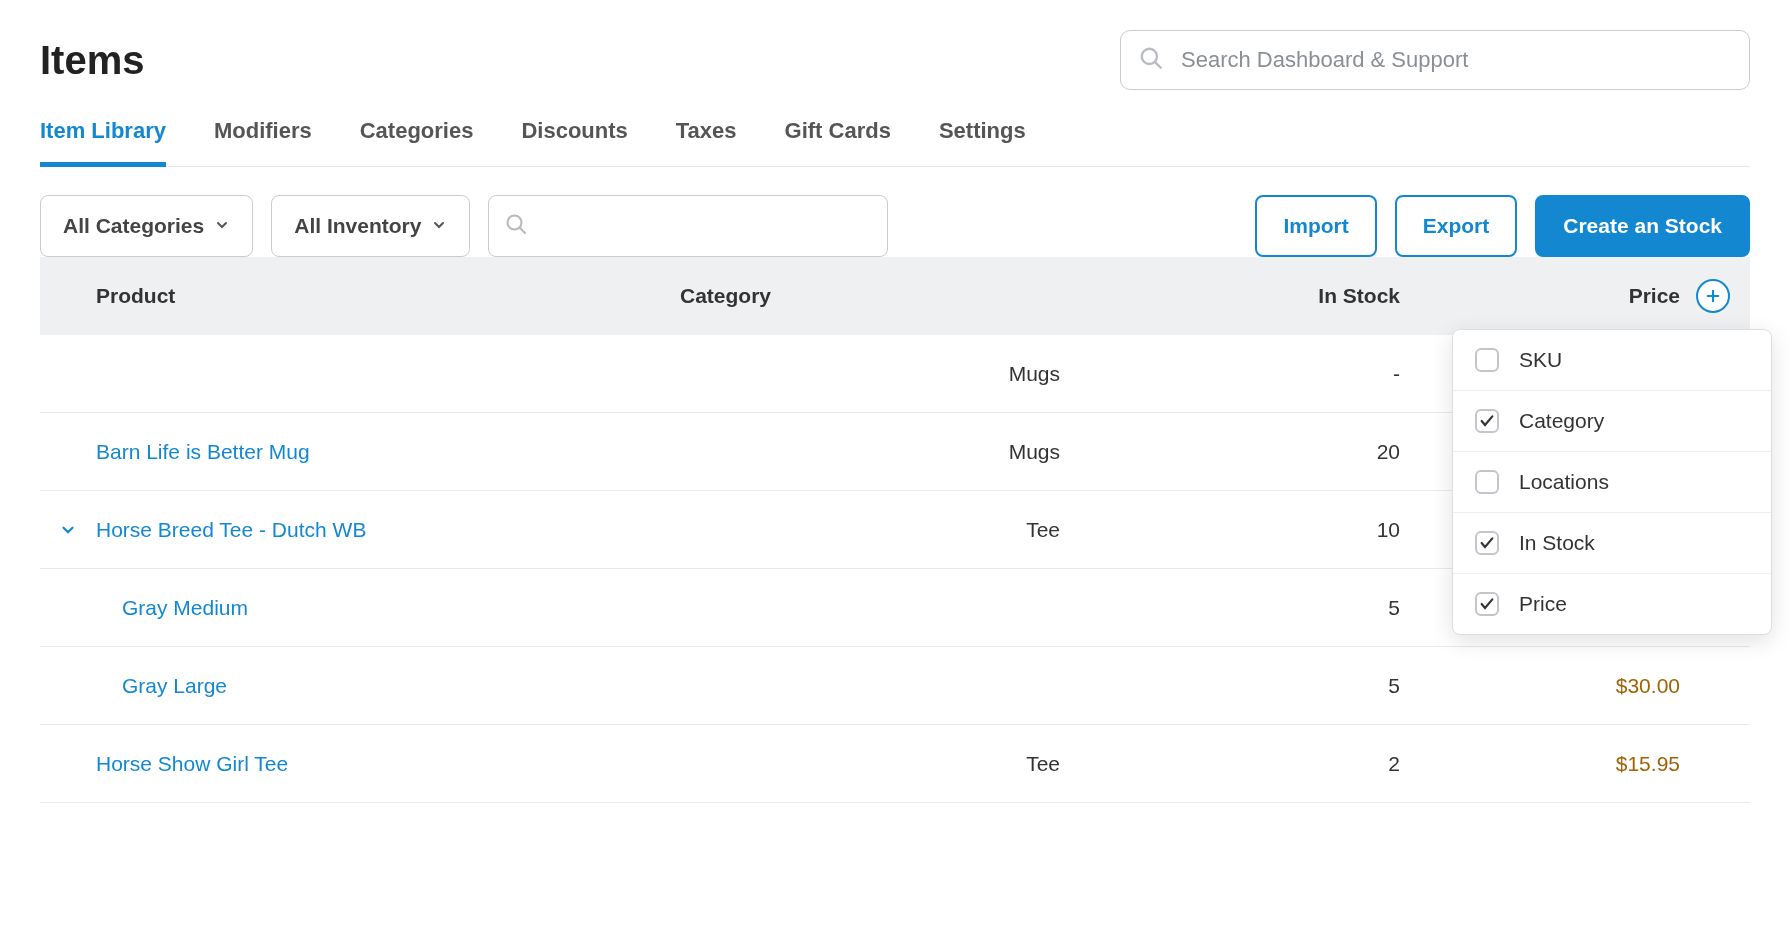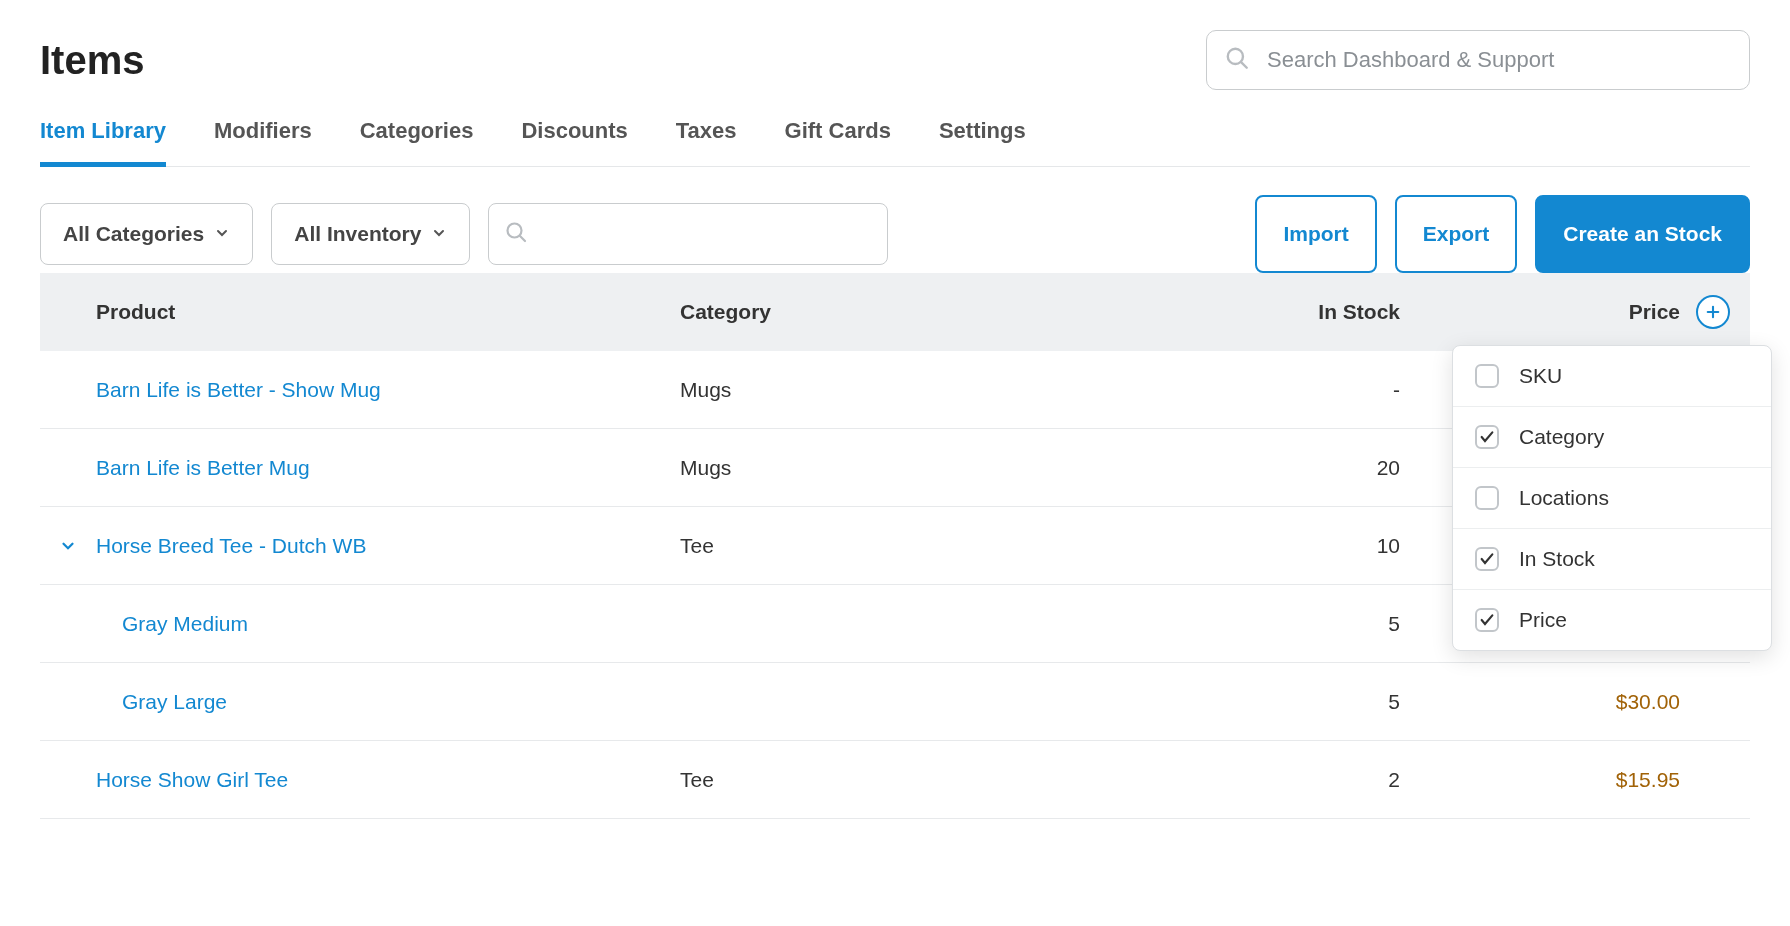--- a/index.html
+++ b/index.html
@@ -16,21 +16,21 @@
     align-items: center;
     margin-bottom: 28px;
   }
   .page-title {
     font-size: 40px;
     font-weight: 700;
     color: #222;
   }
   .search-wrap {
     position: relative;
-    width: 544px;
+    width: 630px;
   }
   .search-input {
     width: 100%;
     height: 60px;
     border: 1.5px solid #c9ccce;
     border-radius: 10px;
     padding: 0 20px 0 60px;
     font-size: 22px;
     color: #333;
   }
@@ -102,21 +102,21 @@
   }
   .filter-search-icon {
     position: absolute;
     left: 16px;
     top: 50%;
     transform: translateY(-50%);
     color: #b8bcc0;
   }
   .spacer { flex: 1; }
   .btn {
-    height: 78px;
+    height: 62px;
     border-radius: 8px;
     font-size: 21px;
     font-weight: 600;
     padding: 0 26px;
     cursor: pointer;
     display: inline-flex;
     align-items: center;
   }
   .btn-outline {
     background: #fff;
@@ -183,20 +183,21 @@
     grid-column: 2;
     font-size: 21px;
     color: #1388d1;
     cursor: pointer;
   }
   .prod-link.indent1 { padding-left: 26px; }
   .cat-cell {
     grid-column: 3;
     font-size: 21px;
     color: #333;
+    text-align: right;
   }
   .stock-cell {
     grid-column: 4;
     font-size: 21px;
     text-align: right;
     padding-right: 40px;
     color: #333;
   }
   .price-cell {
     grid-column: 5;
@@ -309,21 +310,20 @@
             <line x1="12" y1="5" x2="12" y2="19"></line>
             <line x1="5" y1="12" x2="19" y2="12"></line>
           </svg>
       </div>
     </div>
   </div>
 
   <div id="rows-container">
       <div class="row">
         <div class="caret-cell"></div>
-        <a class="prod-link">Barn Life is Better - Show Mug</a>
         <div class="cat-cell">Mugs</div>
         <div class="stock-cell">-</div>
         <div class="price-cell"></div>
       </div>
       <div class="row">
         <div class="caret-cell"></div>
         <a class="prod-link">Barn Life is Better Mug</a>
         <div class="cat-cell">Mugs</div>
         <div class="stock-cell">20</div>
         <div class="price-cell"></div>

